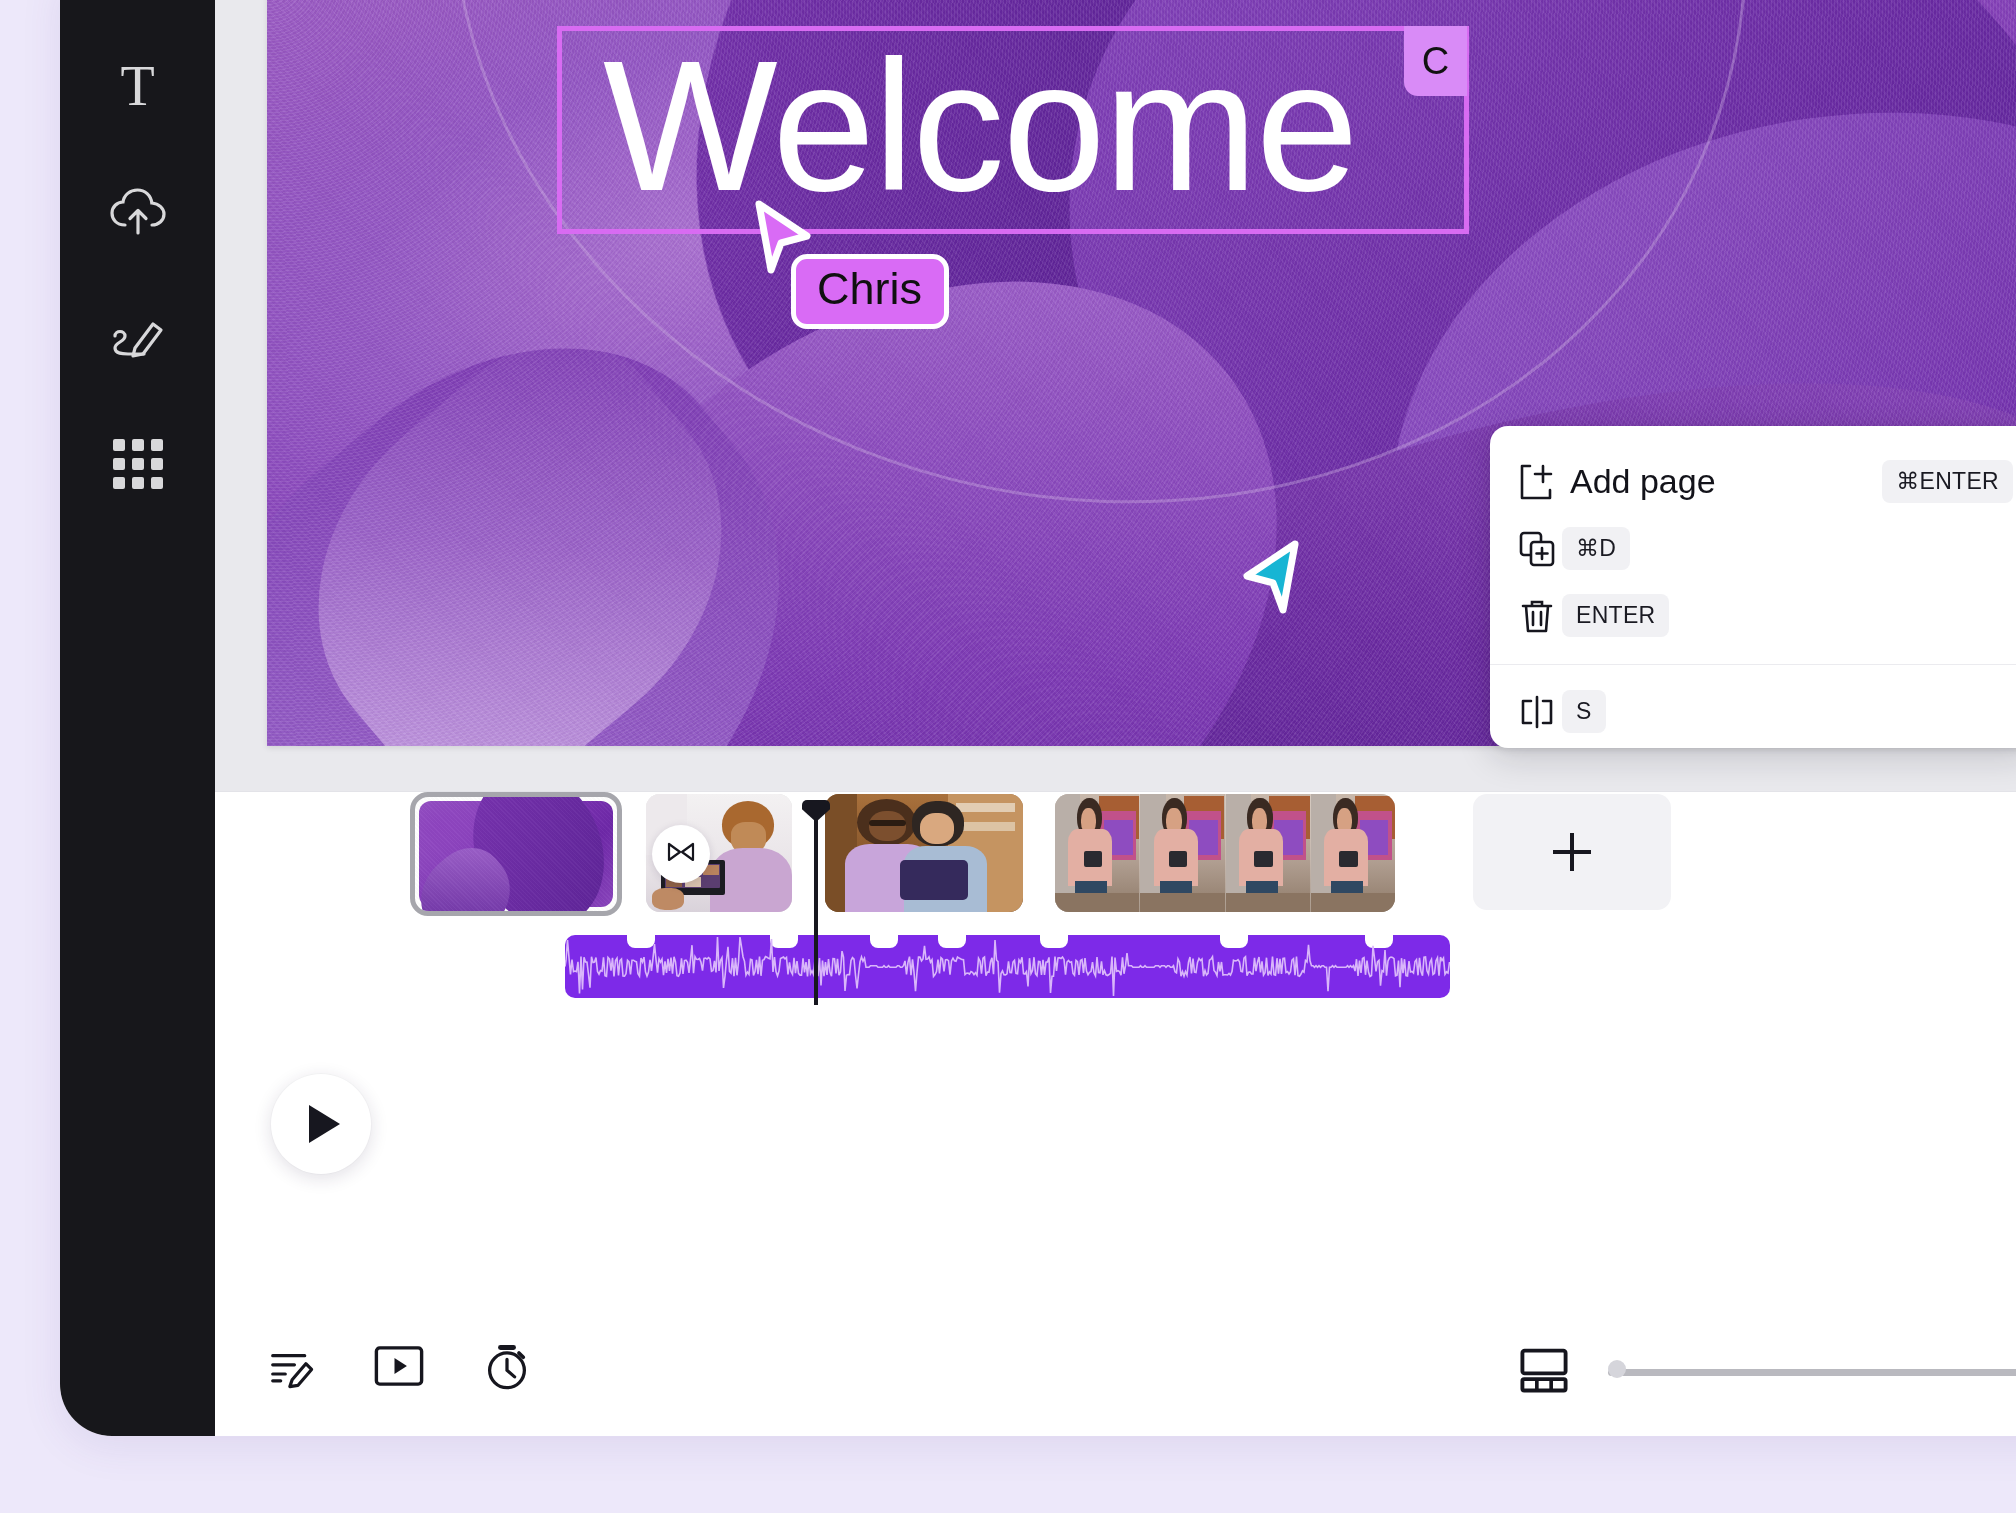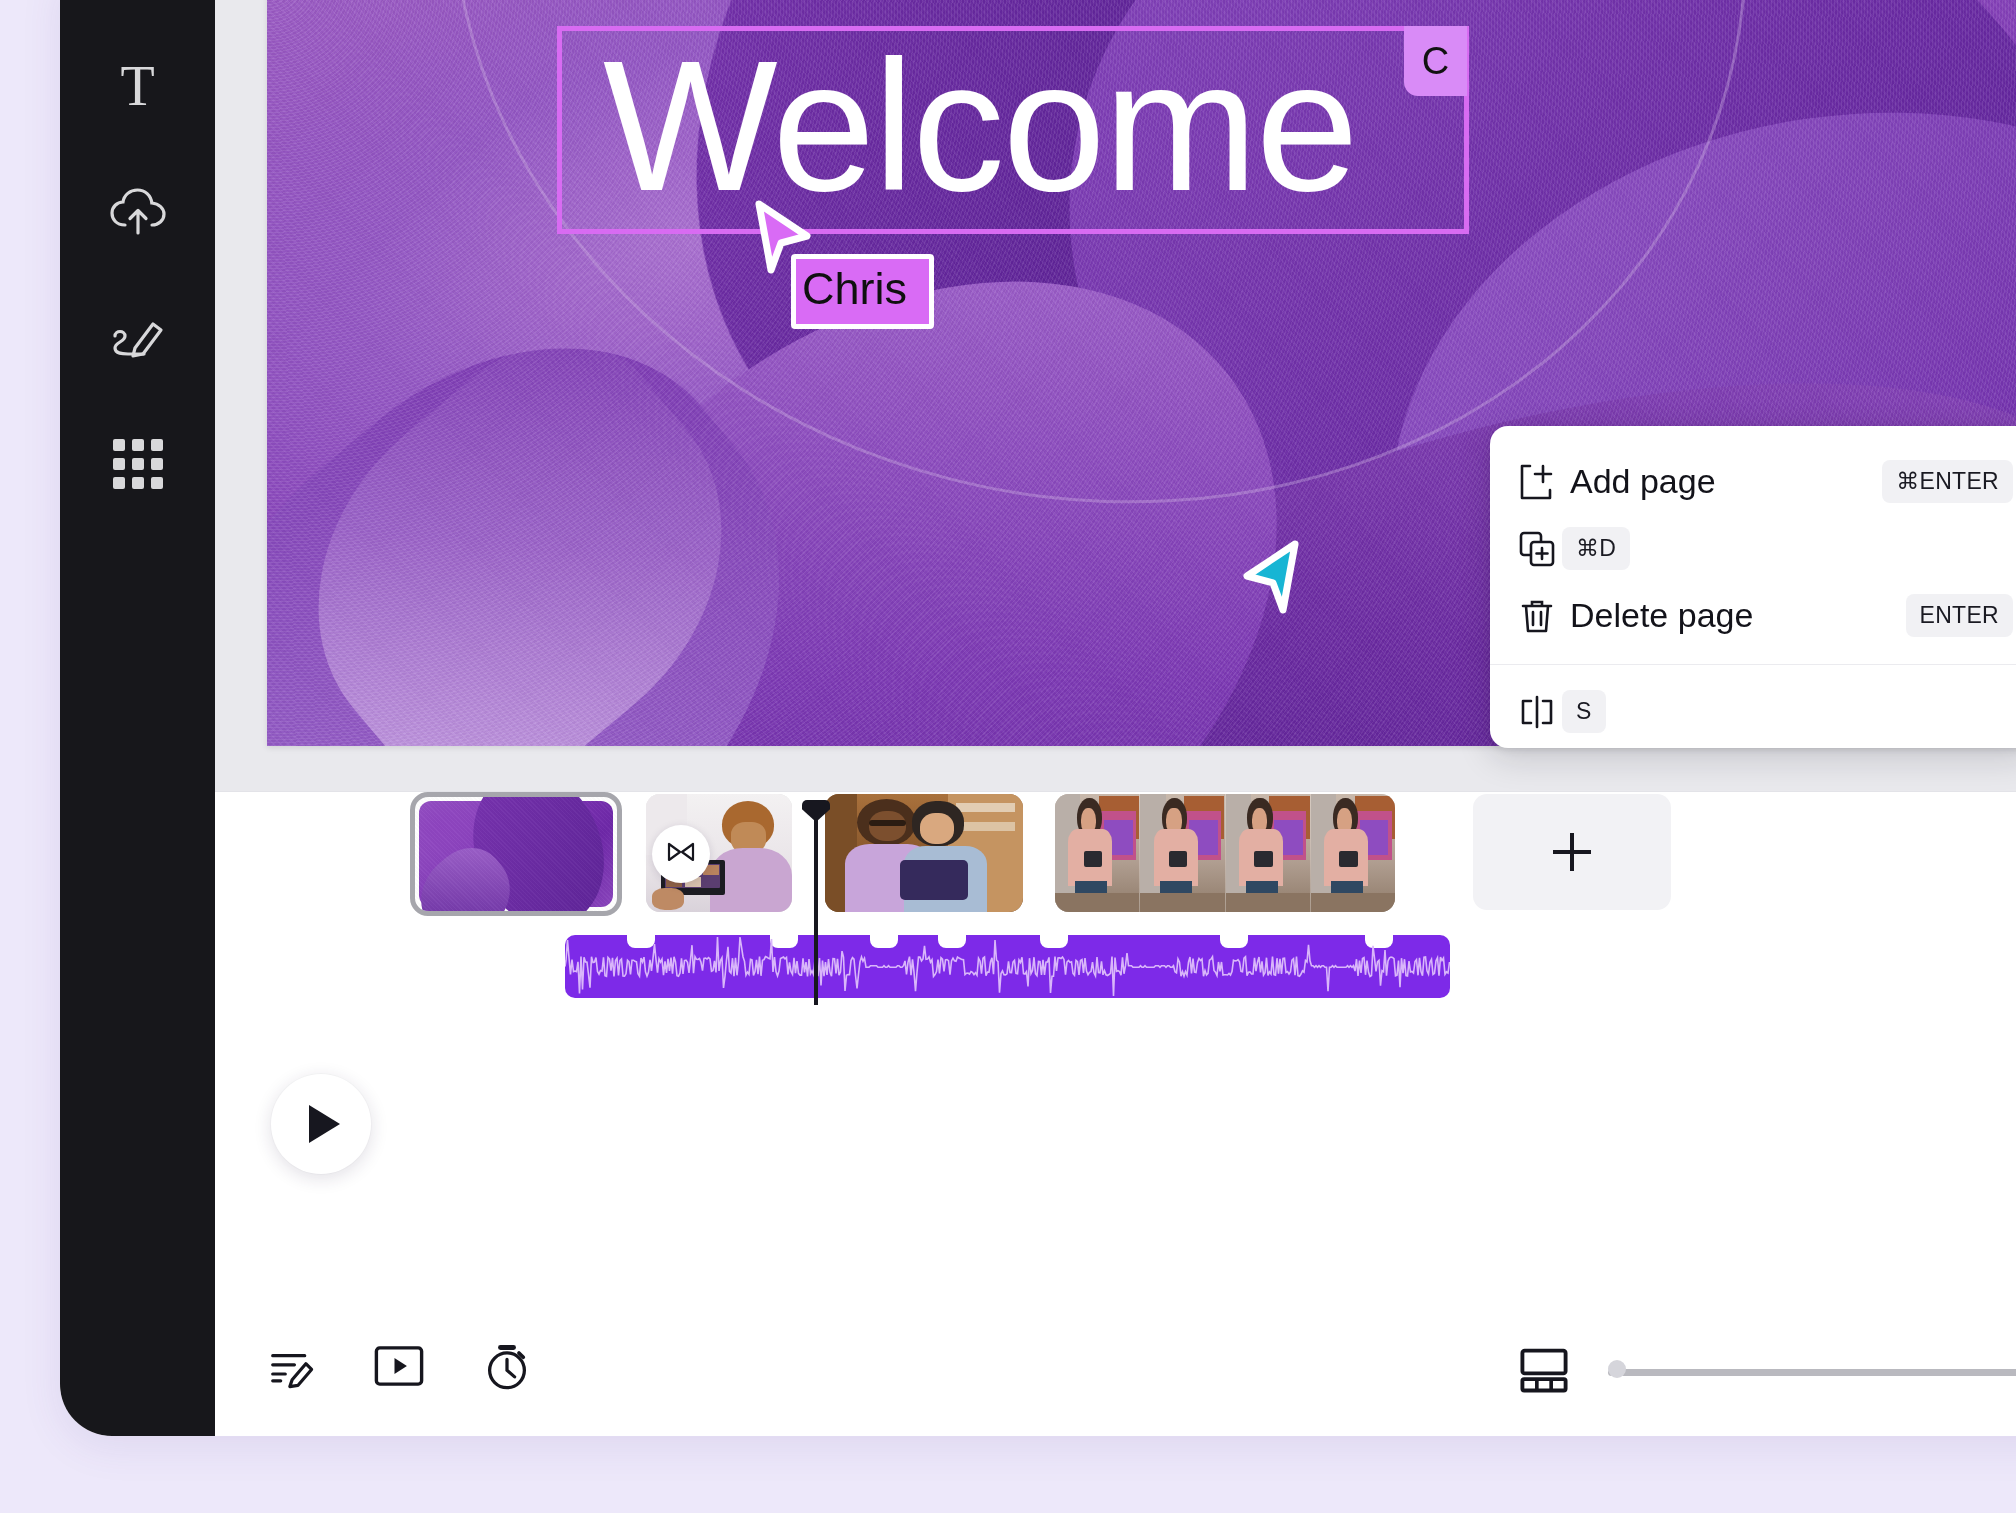--- a/index.html
+++ b/index.html
@@ -148,23 +148,23 @@
     display:flex; align-items:center; justify-content:center;
     color:#121212; font-size: 38px; font-weight: 400;
     z-index: 7;
   }
 
   
   .collab { position:absolute; z-index: 9; }
   .cursor-arrow { position:absolute; }
   .pill {
     position:absolute;
-    border-radius: 4px;
+    border-radius: 16px;
     border: 5px solid #ffffff;
-    padding: 6px 22px 10px 6px;
+    padding: 6px 22px 10px 21px;
     color: #101010; font-size: 45px; font-weight: 400;
     line-height: 1.08;
     white-space: nowrap;
   }
   .pill-chris { background: #D96BF5; left: 463px; top: 225px; }
   .pill-paula { background: #17B5D4; left: 692px; top: 574px; }
 
   
   .ctx-menu {
     position:absolute;
@@ -386,21 +386,20 @@
       </div>
 
       <div class="ctx-item">
         <span class="ctx-ic">
           <svg width="42" height="42" viewBox="0 0 42 42" fill="none">
             <path d="M7 11 L35 11 M16 11 L16 7 L26 7 L26 11" stroke="#16161E" stroke-width="2.6" stroke-linecap="round" fill="none"></path>
             <path d="M10 11 L12 36 L30 36 L32 11" stroke="#16161E" stroke-width="2.6" stroke-linejoin="round" fill="none"></path>
             <path d="M17 17 L17 30 M25 17 L25 30" stroke="#16161E" stroke-width="2.6" stroke-linecap="round"></path>
           </svg>
         </span>
-        <span class="ctx-label">Delete page</span>
         <span class="ctx-kbd">ENTER</span>
       </div>
 
       <div class="ctx-sep"></div>
 
       <div class="ctx-item">
         <span class="ctx-ic">
           <svg width="42" height="42" viewBox="0 0 42 42" fill="none">
             <path d="M15 10 L7 10 L7 32 L15 32" stroke="#16161E" stroke-width="2.6" stroke-linecap="round" stroke-linejoin="round" fill="none"></path>
             <path d="M27 10 L35 10 L35 32 L27 32" stroke="#16161E" stroke-width="2.6" stroke-linecap="round" stroke-linejoin="round" fill="none"></path>

